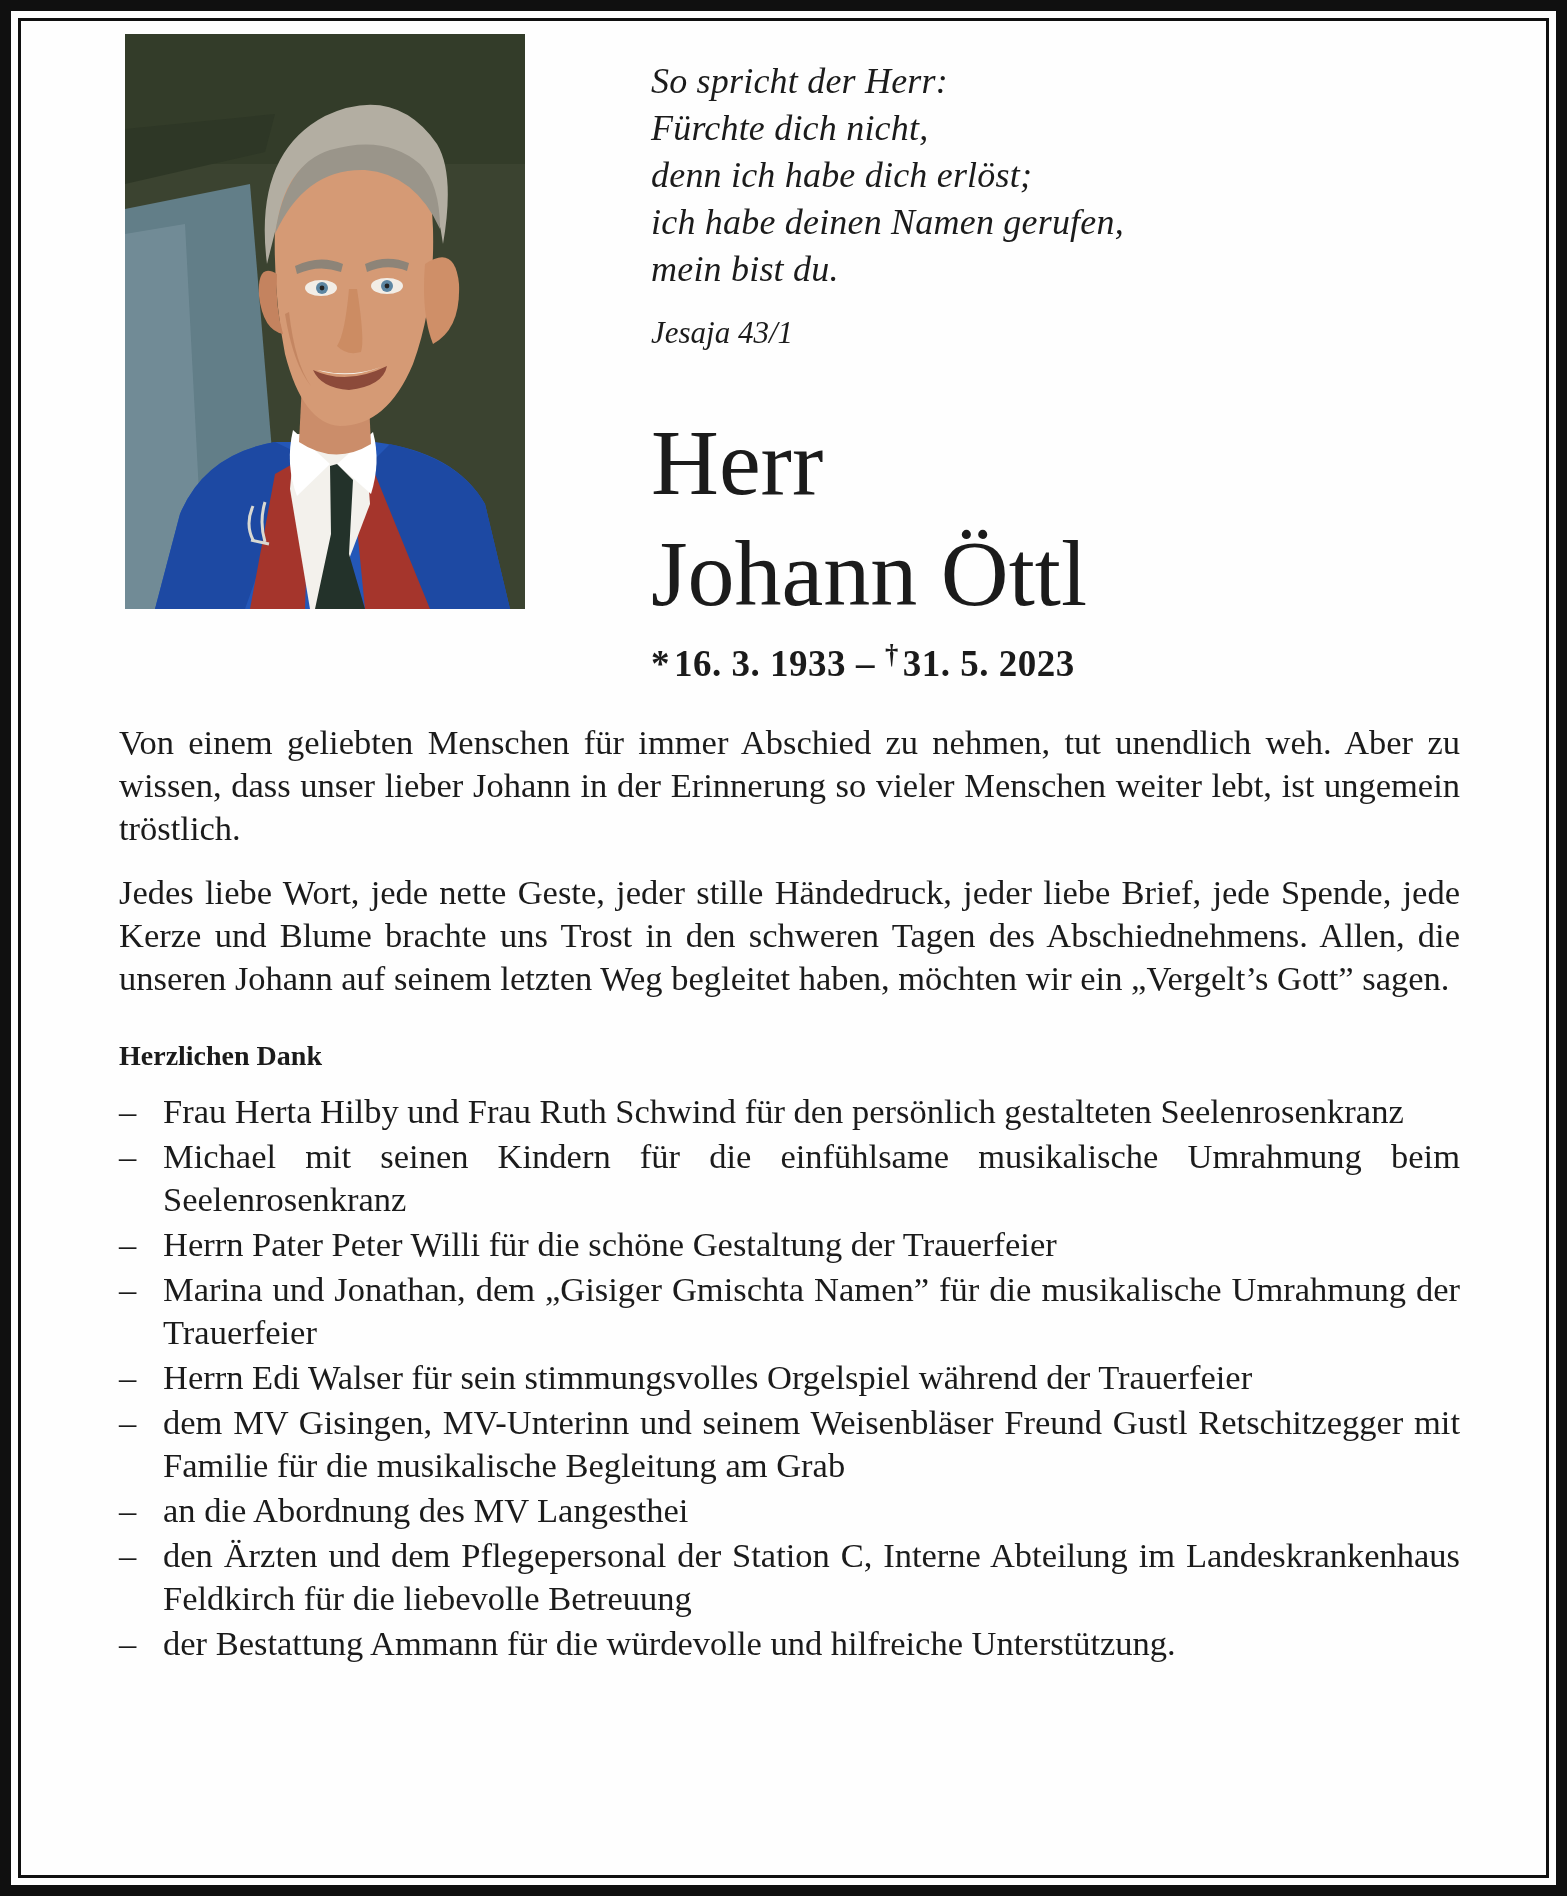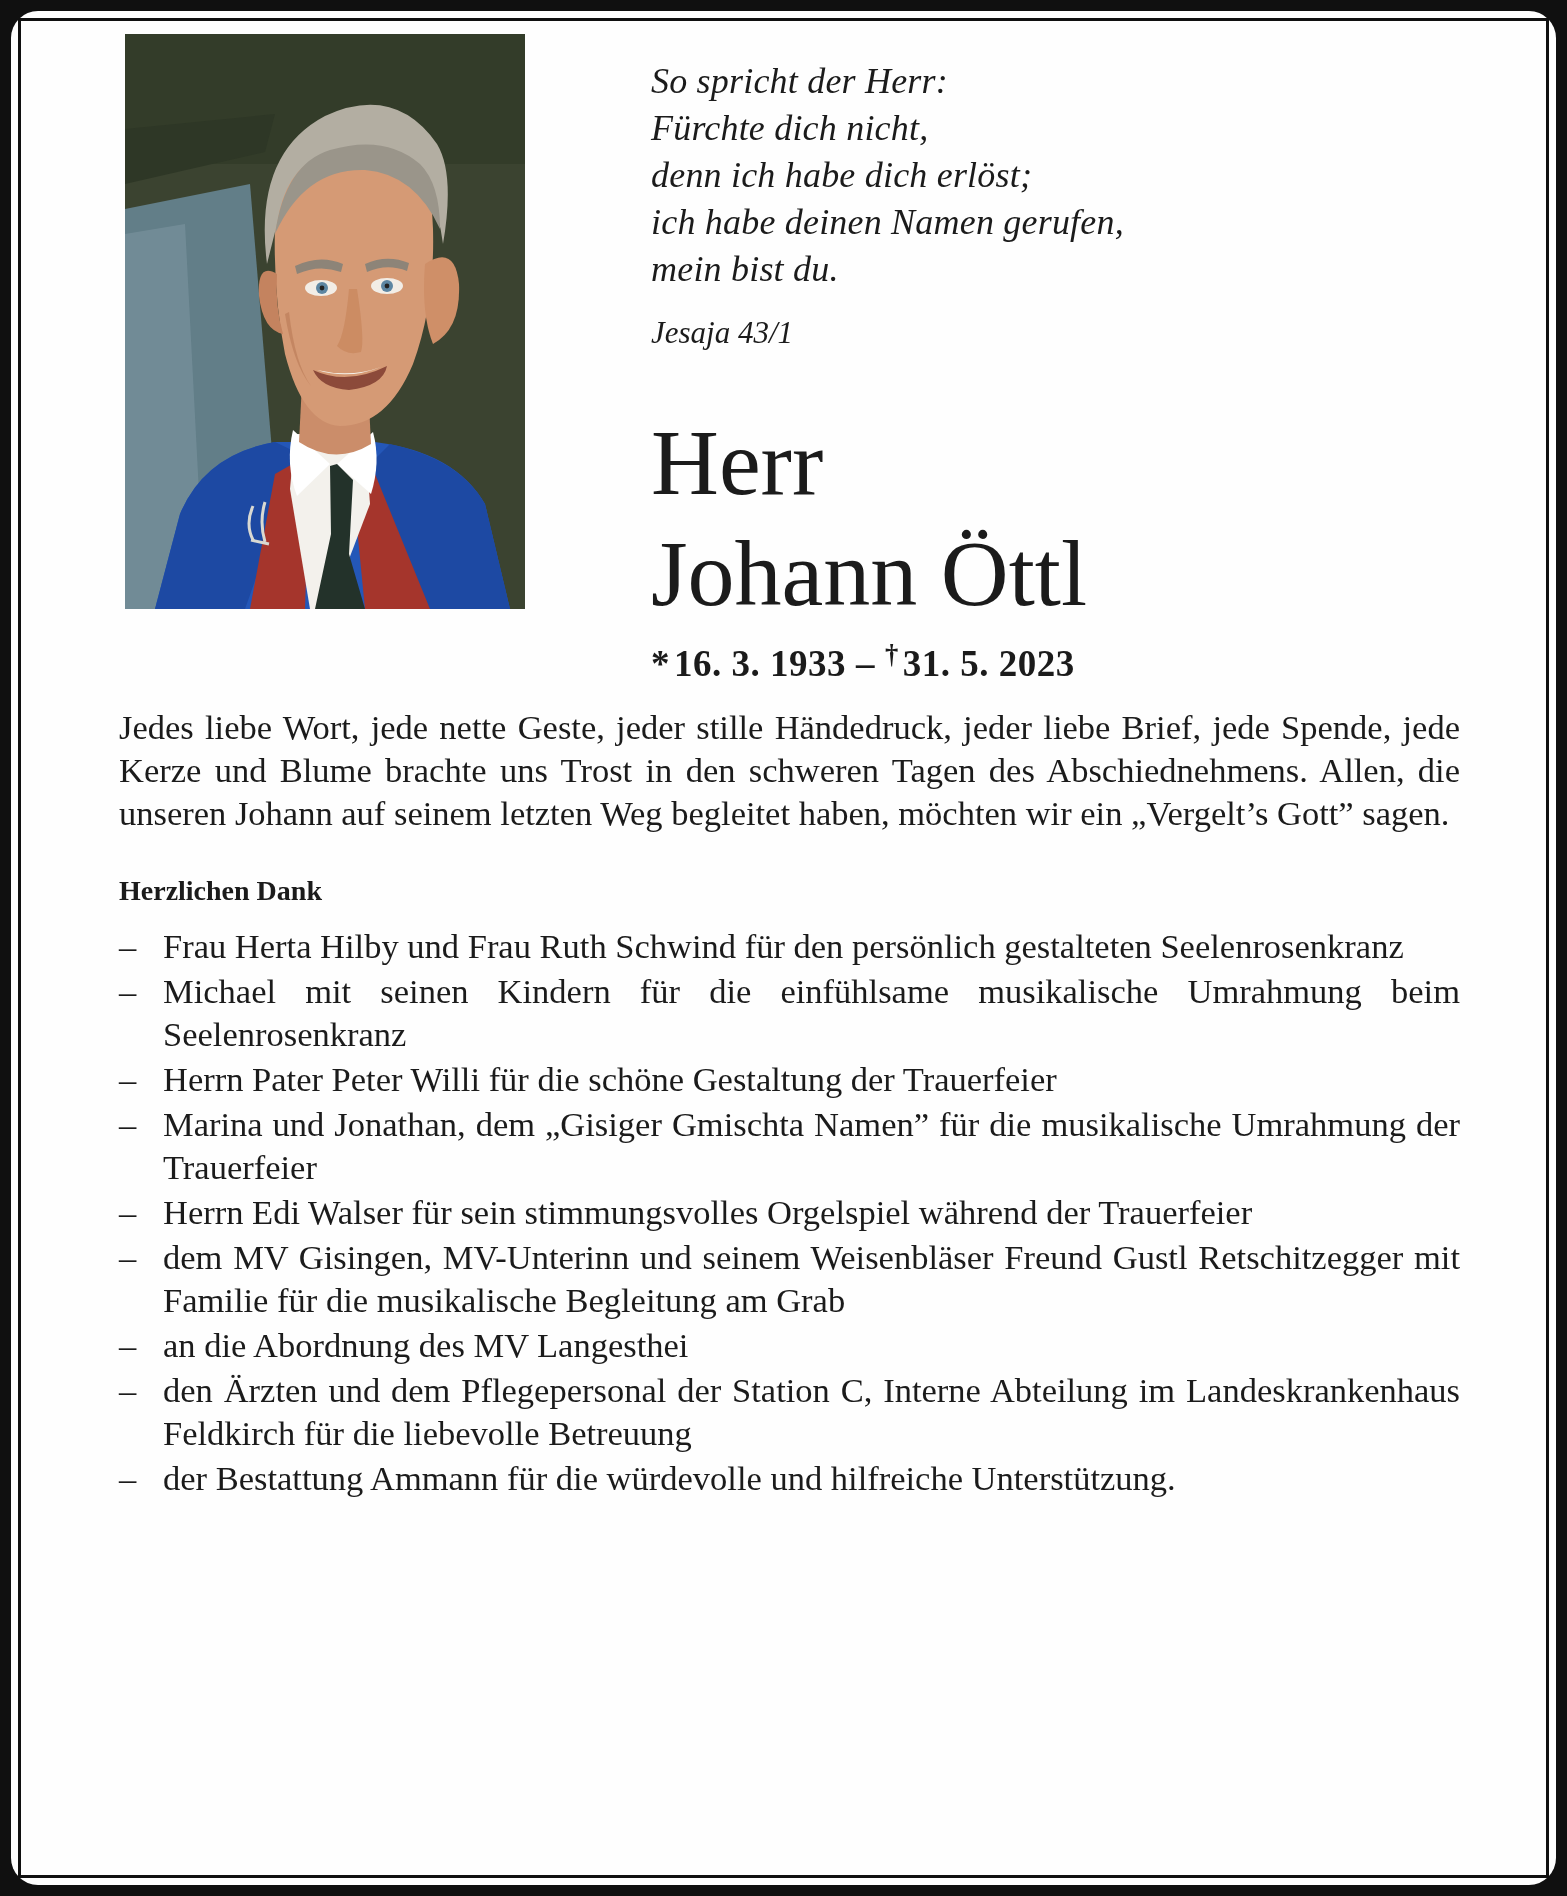--- a/index.html
+++ b/index.html
@@ -9,21 +9,21 @@
   }
   html,body{margin:0;padding:0;background:#e8e8e8;}
   *{box-sizing:border-box;}
   .page{
     width:1567px;height:1896px;
     background:var(--frame);
     padding:11px;
     font-family:"Liberation Serif","DejaVu Serif",serif;
     color:var(--ink);
   }
-  .mat{background:var(--paper);height:100%;padding:7px;border-radius:27px;}
+  .mat{background:var(--paper);height:100%;padding:7px;}
   .panel{
     border:3px solid var(--frame);
     background:var(--paper);
     height:100%;
     padding:13px 86px 24px 98px;
     display:flex;flex-direction:column;
     overflow:hidden;
   }
   
   .header{display:flex;align-items:flex-start;}
@@ -150,20 +150,21 @@
           <div class="quote-source">Jesaja 43/1</div>
 
           <div class="salutation">Herr</div>
           <div class="deceased-name">Johann Öttl</div>
           <div class="life-dates">
             <span class="sym-star">*</span><span>16. 3. 1933</span><span class="sep">–</span><span class="sym-dagger">†</span><span>31. 5. 2023</span>
           </div>
         </div>
       </div>
 
+      <p class="obituary-paragraph p1">Von einem geliebten Menschen für immer Abschied zu nehmen, tut unendlich weh. Aber zu wissen, dass unser lieber Johann in der Erinnerung so vieler Menschen weiter lebt, ist ungemein tröstlich.</p>
       <p class="obituary-paragraph p2">Jedes liebe Wort, jede nette Geste, jeder stille Händedruck, jeder liebe Brief, jede Spende, jede Kerze und Blume brachte uns Trost in den schweren Tagen des Abschiednehmens. Allen, die unseren Johann auf seinem letzten Weg begleitet haben, möchten wir ein „Vergelt’s Gott” sagen.</p>
 
       <h2 class="thanks-heading">Herzlichen Dank</h2>
 
       <div class="thanks-list">
         <div class="thanks-item">
           <span class="item-dash">–</span>
           <span class="item-text">Frau Herta Hilby und Frau Ruth Schwind für den persönlich gestalteten Seelenrosenkranz</span>
         </div>
         <div class="thanks-item">

